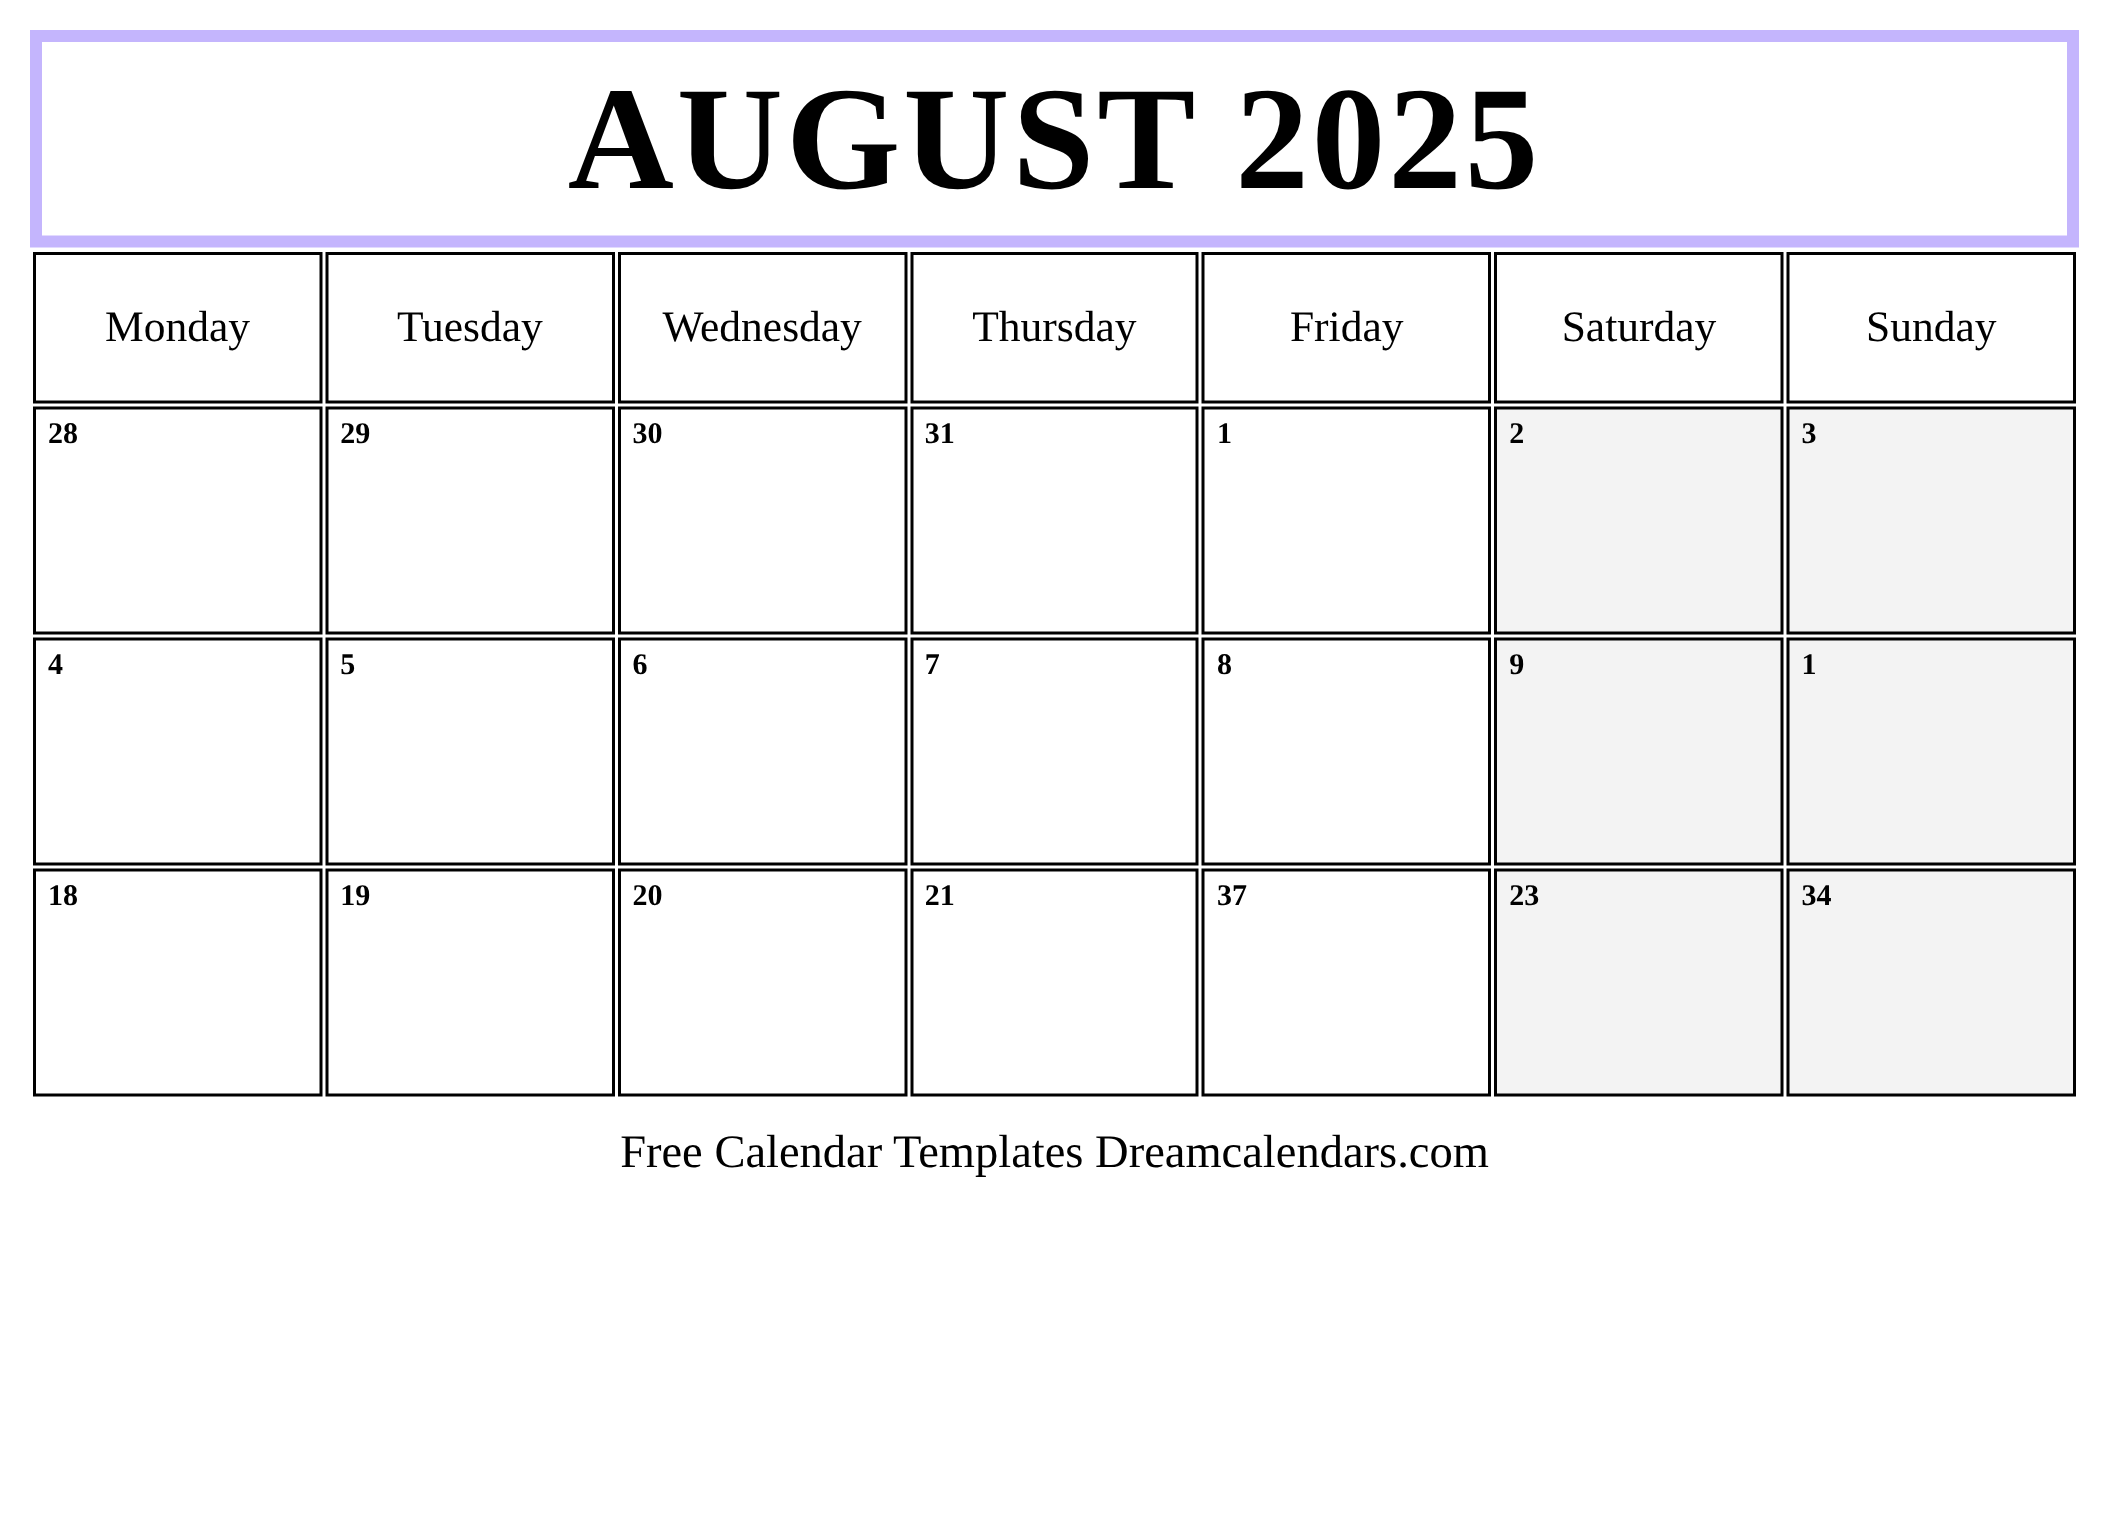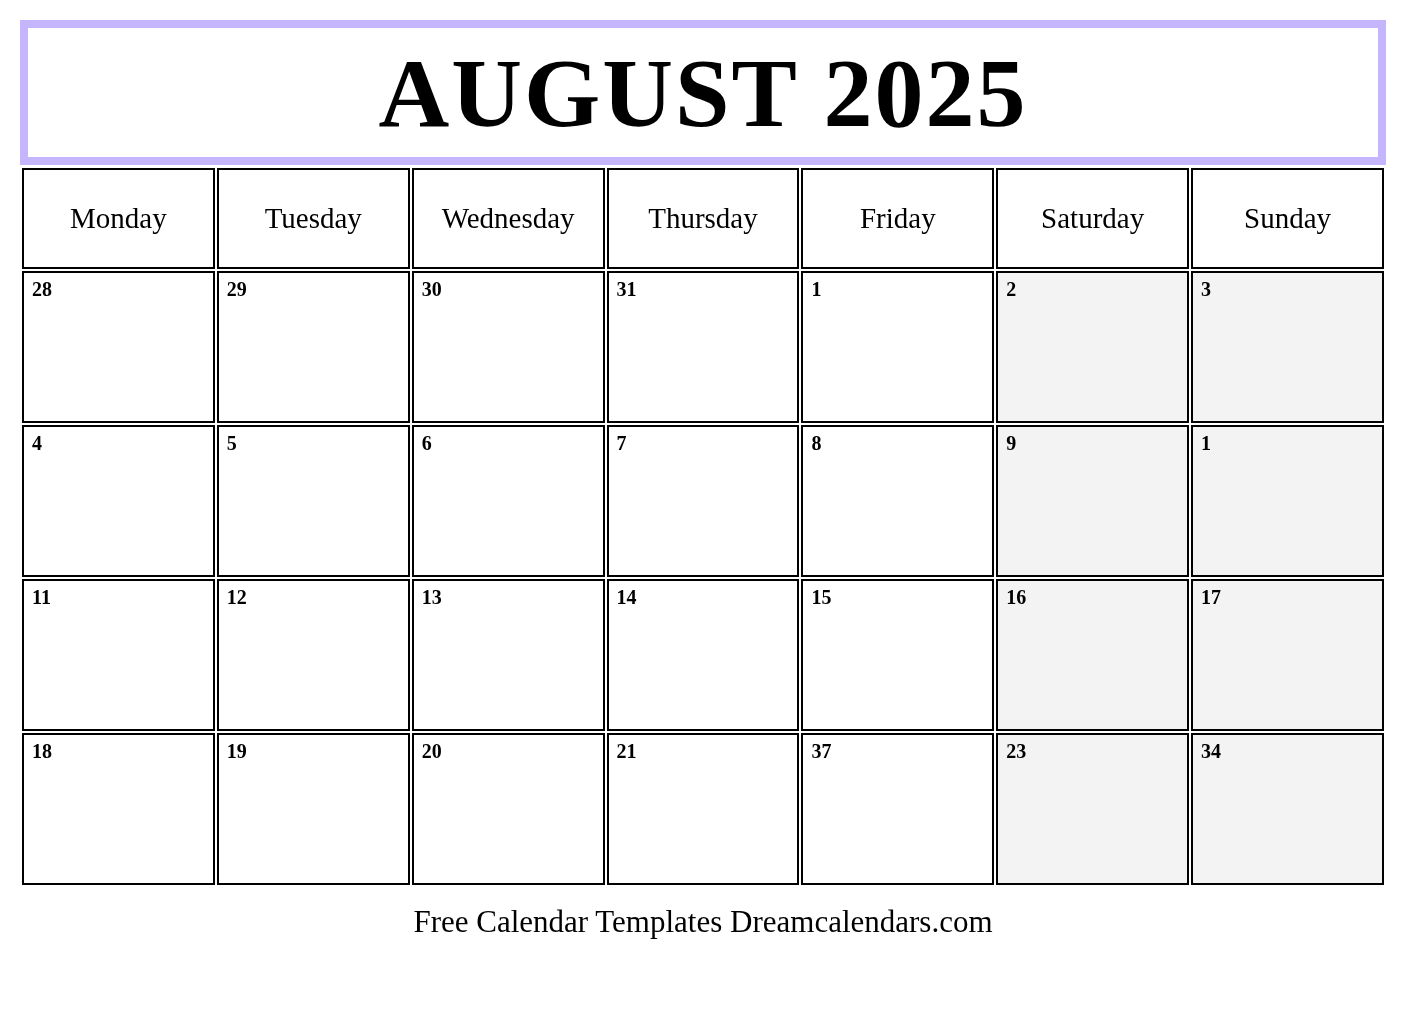--- a/index.html
+++ b/index.html
@@ -108,29 +108,20 @@
       <tr>
         <td class="day"><span class="date-num">4</span></td>
         <td class="day"><span class="date-num">5</span></td>
         <td class="day"><span class="date-num">6</span></td>
         <td class="day"><span class="date-num">7</span></td>
         <td class="day"><span class="date-num">8</span></td>
         <td class="day weekend"><span class="date-num">9</span></td>
         <td class="day weekend"><span class="date-num">1</span></td>
       </tr>
       <tr>
-        <td class="day"><span class="date-num">11</span></td>
-        <td class="day"><span class="date-num">12</span></td>
-        <td class="day"><span class="date-num">13</span></td>
-        <td class="day"><span class="date-num">14</span></td>
-        <td class="day"><span class="date-num">15</span></td>
-        <td class="day weekend"><span class="date-num">16</span></td>
-        <td class="day weekend"><span class="date-num">17</span></td>
-      </tr>
-      <tr>
         <td class="day"><span class="date-num">18</span></td>
         <td class="day"><span class="date-num">19</span></td>
         <td class="day"><span class="date-num">20</span></td>
         <td class="day"><span class="date-num">21</span></td>
         <td class="day"><span class="date-num">37</span></td>
         <td class="day weekend"><span class="date-num">23</span></td>
         <td class="day weekend"><span class="date-num">34</span></td>
       </tr>
     </tbody>
   </table>

